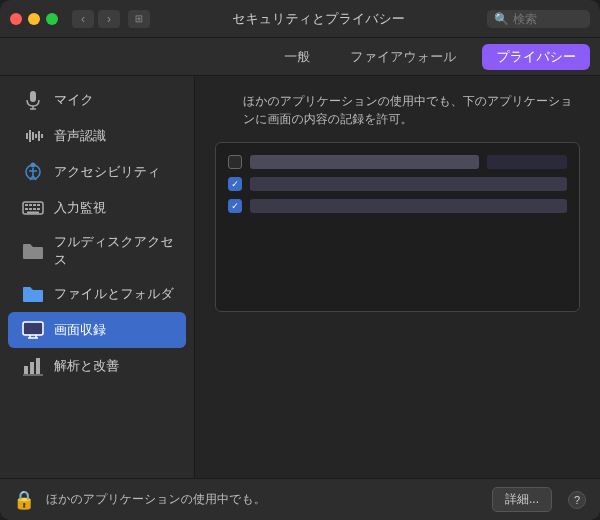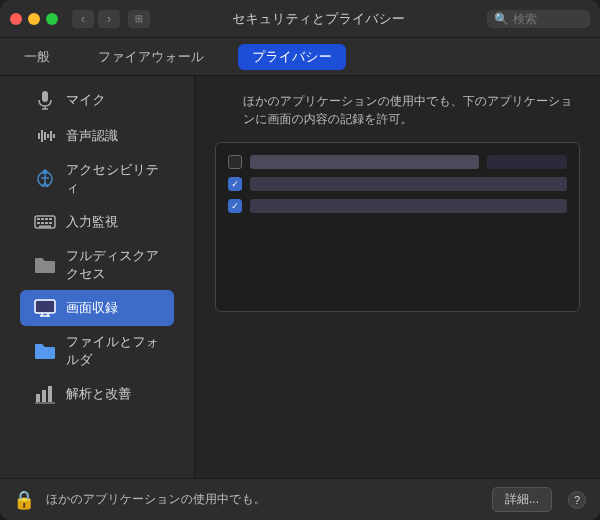--- a/index.html
+++ b/index.html
@@ -86,53 +86,53 @@
       outline: none;
       color: #ccc;
       font-size: 12px;
       width: 70px;
     }
     .search-icon-char { color: #888; font-size: 12px; }
 
     
     .tabs-row {
       display: flex;
-      justify-content: flex-start;
+      justify-content: flex-end;
       align-items: center;
       height: 38px;
       background: #2d2d2d;
-      gap: 20px;
+      gap: 12px;
       padding: 0 10px;
       border-bottom: 1px solid #1a1a1a;
     }
     .tab {
       padding: 4px 14px;
       font-size: 13px;
       color: #bbb;
       border-radius: 6px;
       cursor: pointer;
     }
     .tab.active {
-      background: #1d4ed8;
+      background: #8b5cf6;
       color: #fff;
     }
 
     
     .main-content {
       display: flex;
       height: calc(520px - 38px - 38px - 42px);
     }
 
     
     .sidebar {
       width: 195px;
       background: #2b2b2b;
       overflow-y: auto;
       border-right: 1px solid #1a1a1a;
-      padding: 6px 16px;
+      padding: 6px 4px;
     }
     .sidebar-item {
       display: flex;
       align-items: center;
       padding: 7px 10px 7px 14px;
       gap: 10px;
       cursor: pointer;
       font-size: 13px;
       color: #ccc;
       border-radius: 6px;
@@ -350,40 +350,40 @@
 
     <div class="sidebar-item">
       <div class="sidebar-icon">
         <svg width="22" height="18" viewBox="0 0 22 18">
           <path d="M1 4 L1 16 Q1 17 2 17 L20 17 Q21 17 21 16 L21 6 Q21 5 20 5 L11 5 L9 3 Q8.5 2 8 2 L2 2 Q1 2 1 3 Z" fill="#888"></path>
         </svg>
       </div>
       <span class="sidebar-label">フルディスクアクセス</span>
     </div>
 
+    <div class="sidebar-item">
+      <div class="sidebar-icon">
+        <svg width="22" height="18" viewBox="0 0 22 18">
+          <path d="M1 4 L1 16 Q1 17 2 17 L20 17 Q21 17 21 16 L21 6 Q21 5 20 5 L11 5 L9 3 Q8.5 2 8 2 L2 2 Q1 2 1 3 Z" fill="#5599ee"></path>
+        </svg>
+      </div>
+      <span class="sidebar-label">ファイルとフォルダ</span>
+    </div>
+
     <div class="sidebar-item active">
       <div class="sidebar-icon">
         <svg width="22" height="18" viewBox="0 0 22 18">
           <rect x="1" y="1" width="20" height="13" rx="2" fill="none" stroke="#fff" stroke-width="1.5"></rect>
           <rect x="2" y="2" width="18" height="11" rx="1" fill="#3a3a6a"></rect>
           <line x1="8" y1="14" x2="8" y2="17" stroke="#fff" stroke-width="1.5"></line>
           <line x1="14" y1="14" x2="14" y2="17" stroke="#fff" stroke-width="1.5"></line>
           <line x1="6" y1="17" x2="16" y2="17" stroke="#fff" stroke-width="1.5"></line>
         </svg>
       </div>
       <span class="sidebar-label">画面収録</span>
-    </div>
-
-    <div class="sidebar-item">
-      <div class="sidebar-icon">
-        <svg width="22" height="18" viewBox="0 0 22 18">
-          <path d="M1 4 L1 16 Q1 17 2 17 L20 17 Q21 17 21 16 L21 6 Q21 5 20 5 L11 5 L9 3 Q8.5 2 8 2 L2 2 Q1 2 1 3 Z" fill="#5599ee"></path>
-        </svg>
-      </div>
-      <span class="sidebar-label">ファイルとフォルダ</span>
     </div>
 
 
     <div class="sidebar-item">
       <div class="sidebar-icon">
         <svg width="20" height="20" viewBox="0 0 20 20">
           <rect x="1" y="10" width="4" height="8" fill="#aaa"></rect>
           <rect x="7" y="6" width="4" height="12" fill="#aaa"></rect>
           <rect x="13" y="2" width="4" height="16" fill="#aaa"></rect>
           <line x1="0" y1="19" x2="20" y2="19" stroke="#aaa" stroke-width="1"></line>

